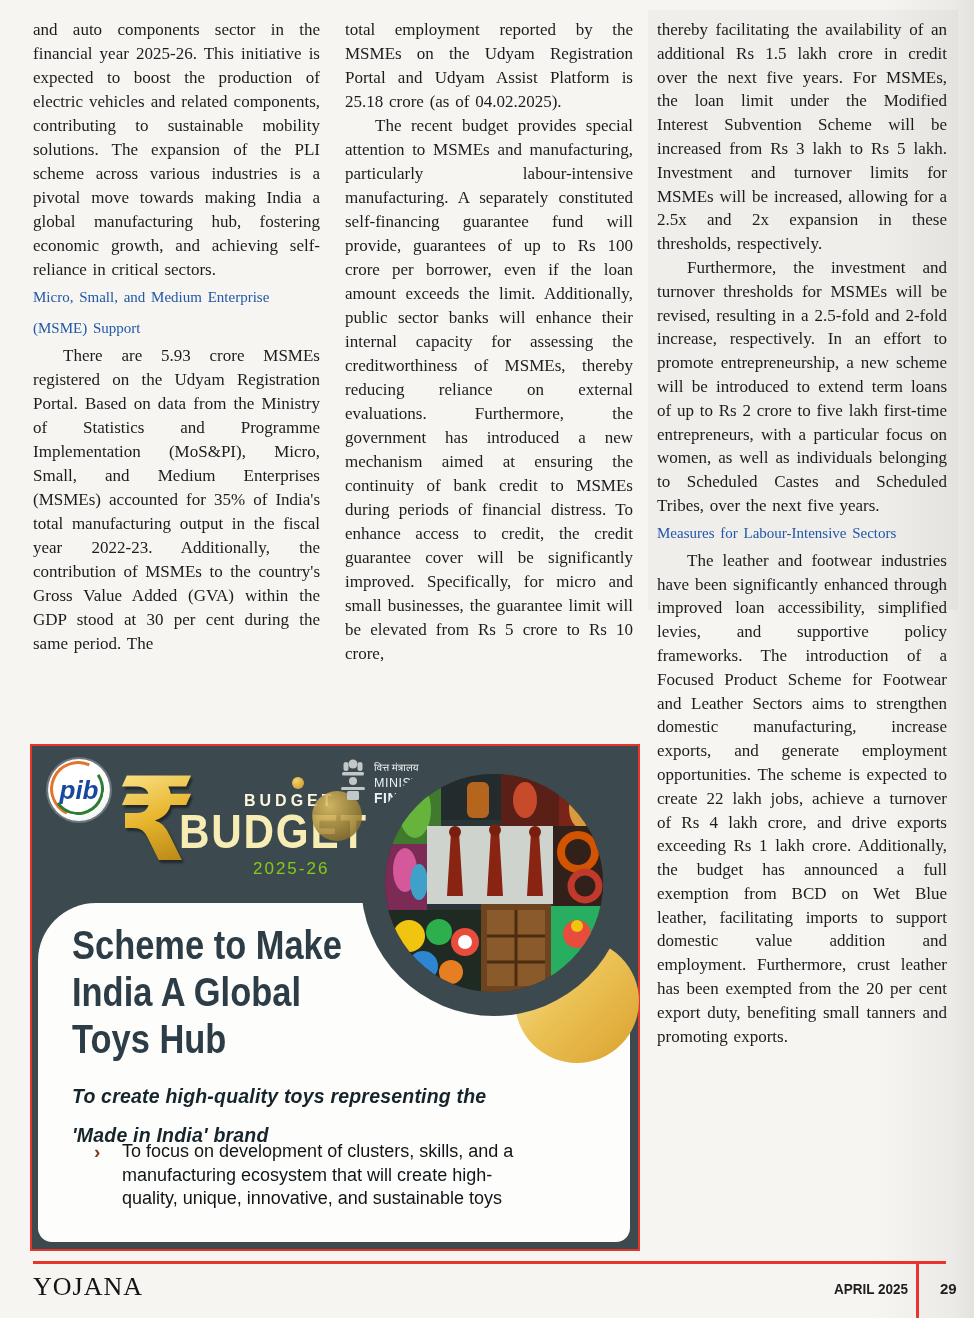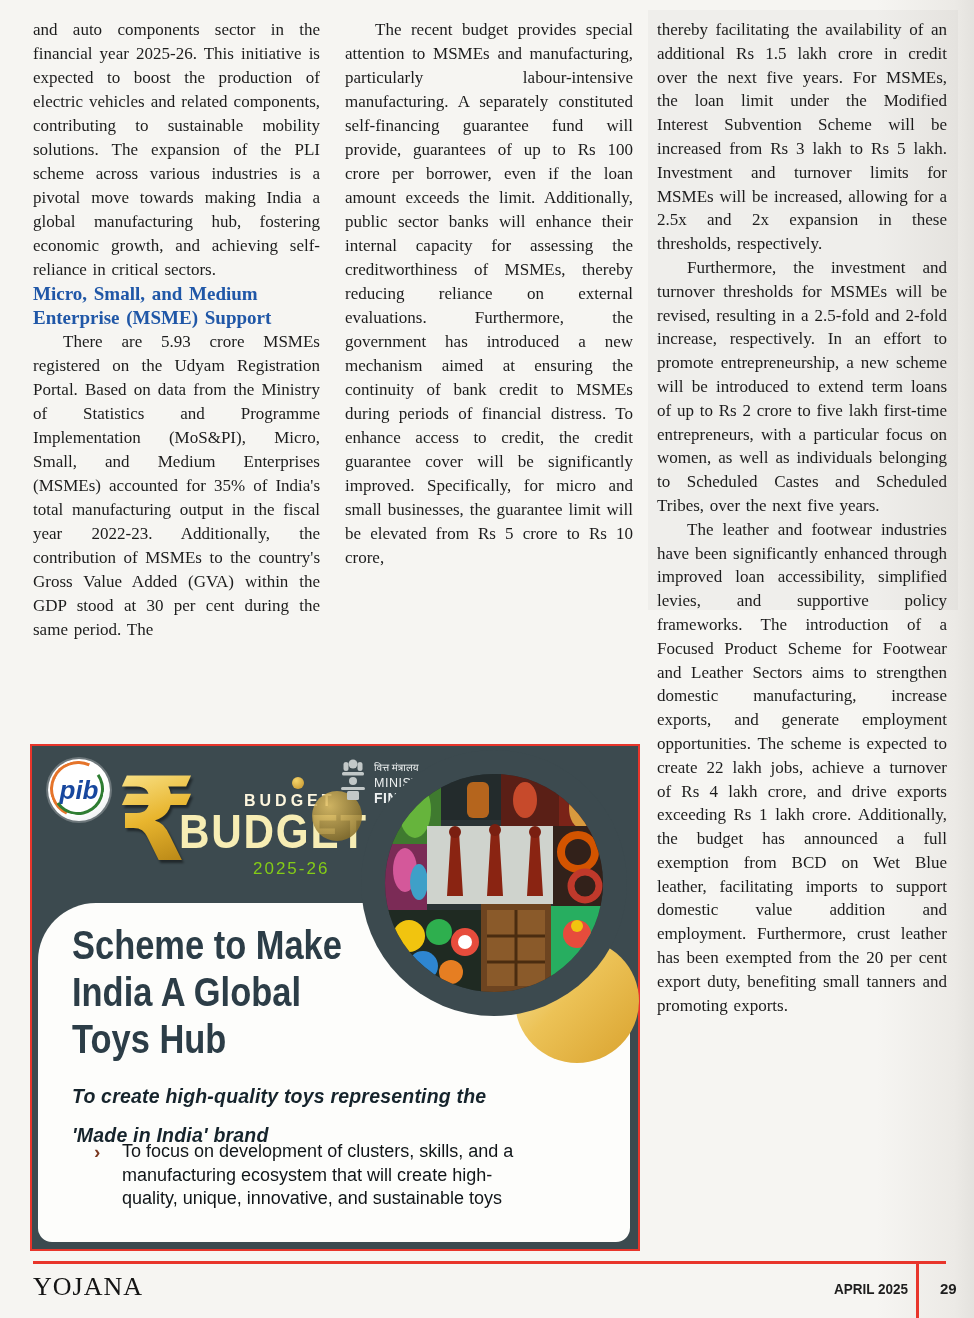--- a/index.html
+++ b/index.html
@@ -9,21 +9,21 @@
     font-family:"Liberation Serif", serif;color:#1c1c1c;
   }
   .scan-tint{position:absolute;left:648px;top:10px;width:310px;height:600px;background:rgba(60,60,60,0.035);}
   .col{position:absolute;top:18px;font-size:17px;line-height:24px;text-align:justify;word-spacing:1.5px;}
   .col p{margin:0;}
   .col p.indent{text-indent:30px;}
   .col-left{left:33px;width:287px;}
   .col-mid{left:345px;width:288px;}
   .col-right{left:657px;width:290px;line-height:23.8px;}
   .blue-heading{
-    color:#2057a7;font-weight:bold;font-size:19px;line-height:24px;
+    color:#2057a7;font-weight:normal;font-size:15px;line-height:31px;
     margin:10px 0 7px 0;text-align:left;font-family:"Liberation Serif",serif;word-spacing:2px;
   }
   
   .banner{
     position:absolute;left:30px;top:744px;width:610px;height:507px;
     background:#3c4a4f;border:2.5px solid #e8352b;box-sizing:border-box;
   }
   .banner *{box-sizing:border-box;}
   .pib-logo{
     position:absolute;left:16px;top:13px;width:62px;height:62px;border-radius:50%;
@@ -96,26 +96,28 @@
 <div class="page">
   <div class="scan-tint"></div>
 
   <div class="col col-left">
     <p>and auto components sector in the financial year 2025-26. This initiative is expected to boost the production of electric vehicles and related components, contributing to sustainable mobility solutions. The expansion of the PLI scheme across various industries is a pivotal move towards making India a global manufacturing hub, fostering economic growth, and achieving self-reliance in critical sectors.</p>
     <p class="blue-heading">Micro, Small, and Medium Enterprise (MSME) Support</p>
     <p class="indent">There are 5.93 crore MSMEs registered on the Udyam Registration Portal. Based on data from the Ministry of Statistics and Programme Implementation (MoS&amp;PI), Micro, Small, and Medium Enterprises (MSMEs) accounted for 35% of India's total manufacturing output in the fiscal year 2022-23. Additionally, the contribution of MSMEs to the country's Gross Value Added (GVA) within the GDP stood at 30 per cent during the same period. The</p>
   </div>
 
   <div class="col col-mid">
+    <p>total employment reported by the MSMEs on the Udyam Registration Portal and Udyam Assist Platform is 25.18 crore (as of 04.02.2025).</p>
     <p class="indent">The recent budget provides special attention to MSMEs and manufacturing, particularly labour-intensive manufacturing. A separately constituted self-financing guarantee fund will provide, guarantees of up to Rs 100 crore per borrower, even if the loan amount exceeds the limit. Additionally, public sector banks will enhance their internal capacity for assessing the creditworthiness of MSMEs, thereby reducing reliance on external evaluations. Furthermore, the government has introduced a new mechanism aimed at ensuring the continuity of bank credit to MSMEs during periods of financial distress. To enhance access to credit, the credit guarantee cover will be significantly improved. Specifically, for micro and small businesses, the guarantee limit will be elevated from Rs 5 crore to Rs 10 crore,</p>
   </div>
 
   <div class="col col-right">
     <p>thereby facilitating the availability of an additional Rs 1.5 lakh crore in credit over the next five years. For MSMEs, the loan limit under the Modified Interest Subvention Scheme will be increased from Rs 3 lakh to Rs 5 lakh. Investment and turnover limits for MSMEs will be increased, allowing for a 2.5x and 2x expansion in these thresholds, respectively.</p>
     <p class="indent">Furthermore, the investment and turnover thresholds for MSMEs will be revised, resulting in a 2.5-fold and 2-fold increase, respectively. In an effort to promote entrepreneurship, a new scheme will be introduced to extend term loans of up to Rs 2 crore to five lakh first-time entrepreneurs, with a particular focus on women, as well as individuals belonging to Scheduled Castes and Scheduled Tribes, over the next five years.</p>
+    <p class="blue-heading">Measures for Labour-Intensive Sectors</p>
     <p class="indent">The leather and footwear industries have been significantly enhanced through improved loan accessibility, simplified levies, and supportive policy frameworks. The introduction of a Focused Product Scheme for Footwear and Leather Sectors aims to strengthen domestic manufacturing, increase exports, and generate employment opportunities. The scheme is expected to create 22 lakh jobs, achieve a turnover of Rs 4 lakh crore, and drive exports exceeding Rs 1 lakh crore. Additionally, the budget has announced a full exemption from BCD on Wet Blue leather, facilitating imports to support domestic value addition and employment. Furthermore, crust leather has been exempted from the 20 per cent export duty, benefiting small tanners and promoting exports.</p>
   </div>
 
   <div class="banner">
 
     <div class="pib-logo">
       <div class="arc1"></div>
       <div class="arc2"></div>
       <span class="pib-text">pib</span>
     </div>

